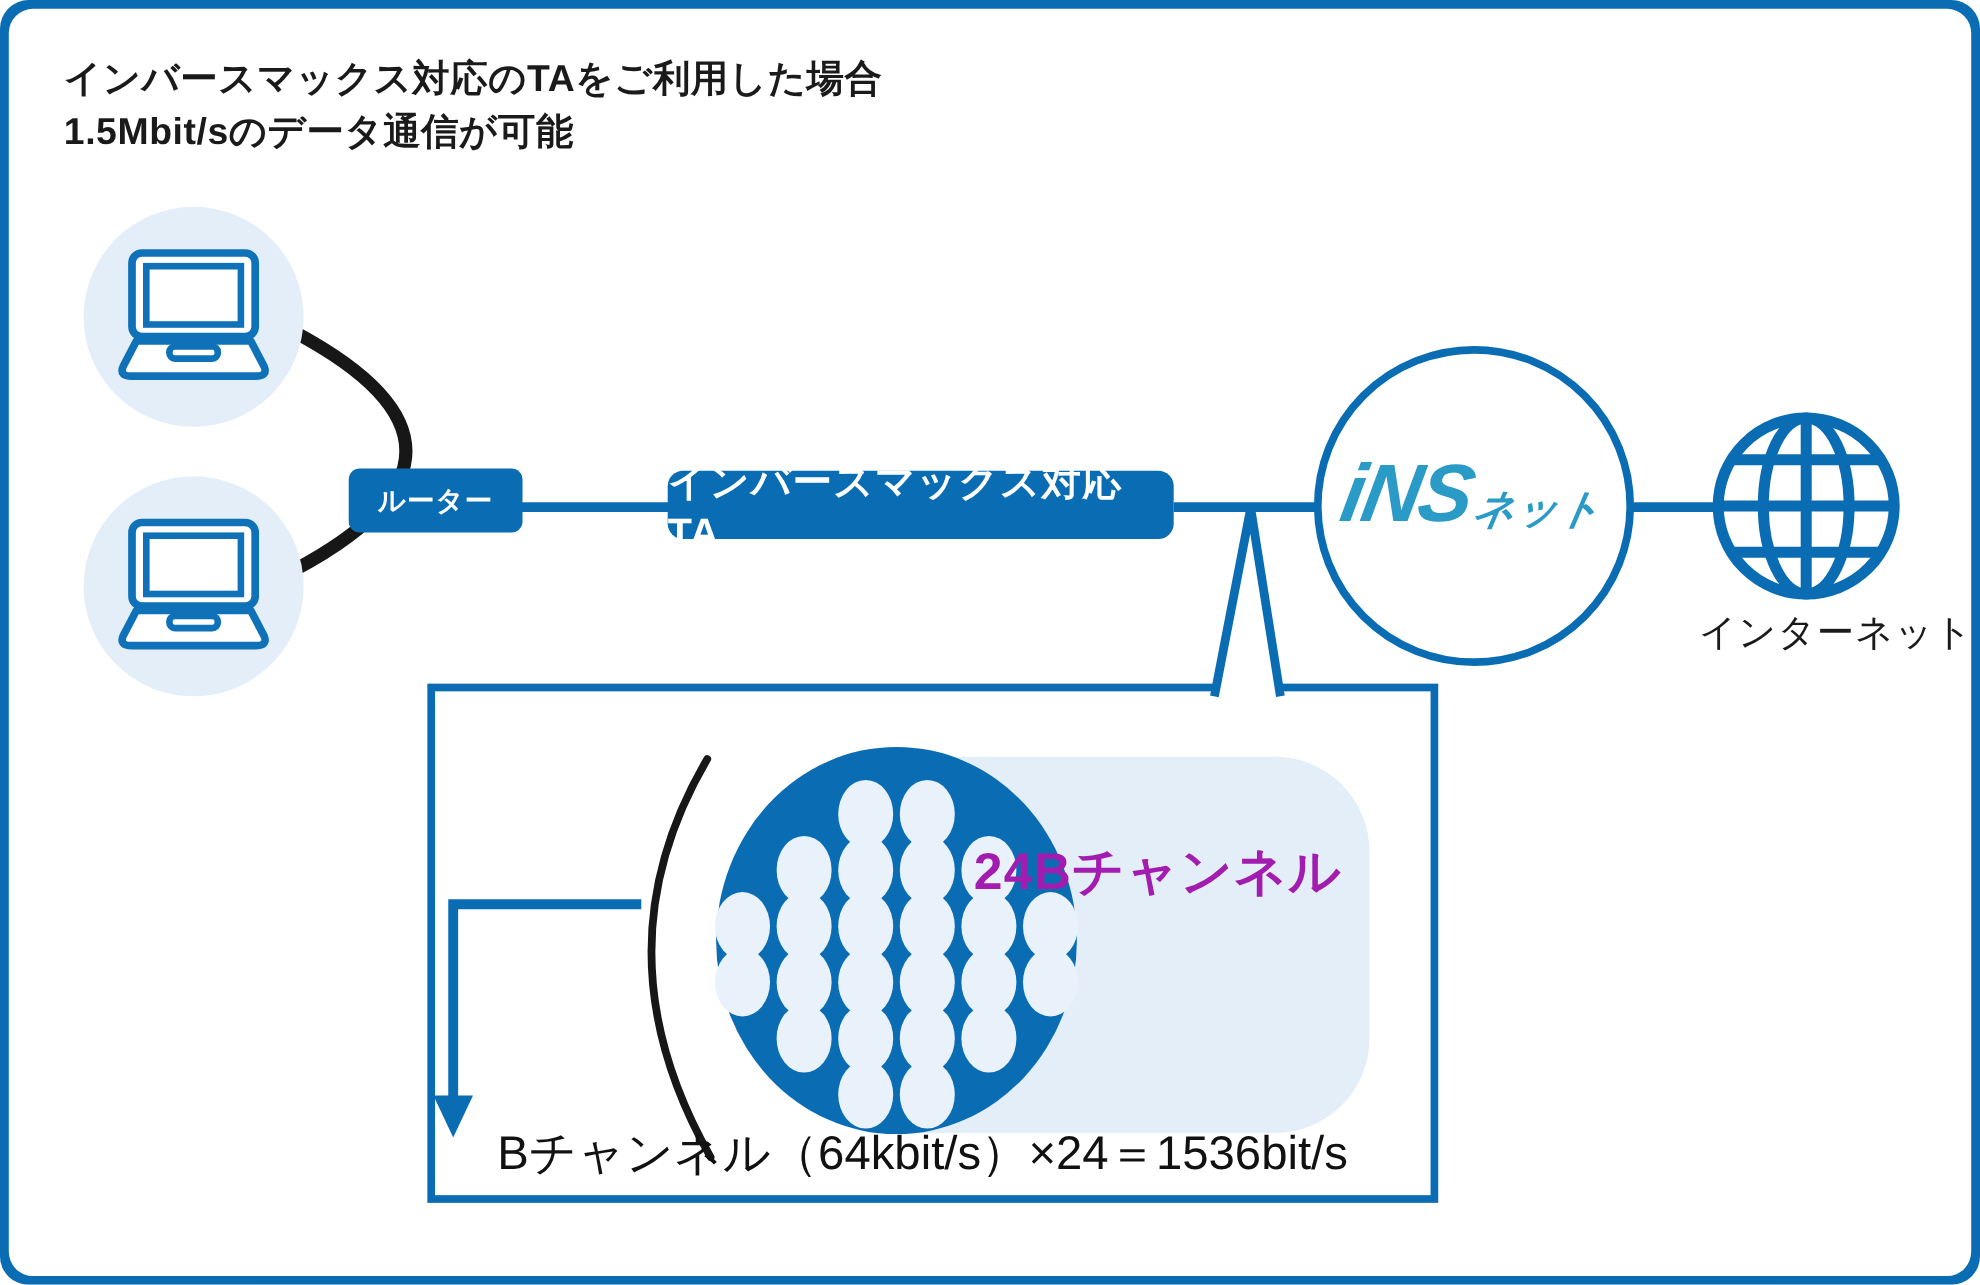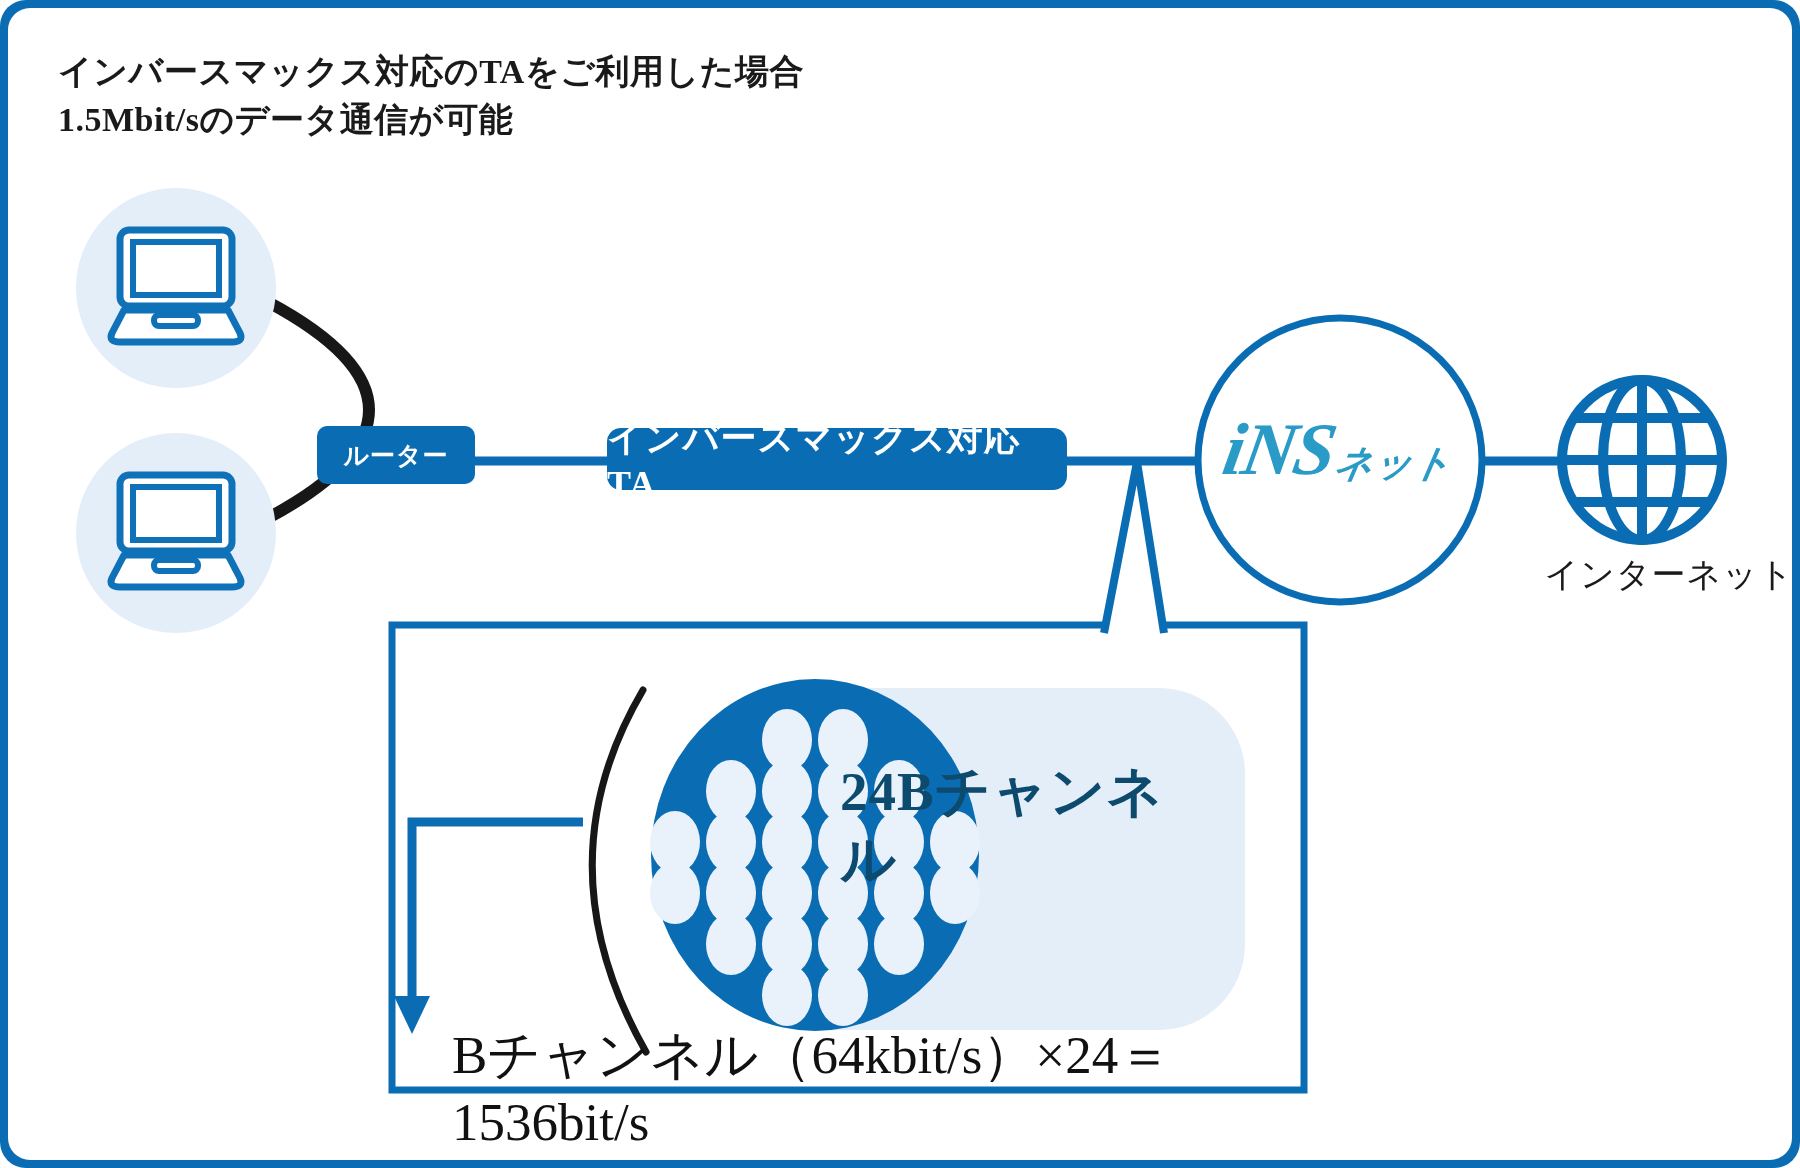--- a/index.html
+++ b/index.html
@@ -4,21 +4,21 @@
 <style>
   :root{
     --brand:#0a6db4;
     --light:#e4eef9;
     --logo:#2a9ac6;
     --ink:#1a1a1a;
   }
   html,body{margin:0;padding:0;background:#fff;}
   .stage{
     position:relative;width:1800px;height:1168px;overflow:hidden;
-    font-family:Liberation Serif, serif;
+    font-family:Liberation Sans, sans-serif;
   }
   .frame{position:absolute;inset:0;background:var(--brand);border-radius:26px;}
   .panel{position:absolute;inset:8px;background:#fff;border-radius:22px;}
   .gfx{position:absolute;left:0;top:0;}
   .abs{position:absolute;}
   .title{
     left:58px;top:48px;width:900px;
     font-size:34px;font-weight:700;color:var(--ink);line-height:48px;letter-spacing:.5px;
   }
   .nodebox{
@@ -32,26 +32,26 @@
     display:flex;align-items:flex-end;justify-content:center;
     color:var(--logo);transform:skewX(-10deg);font-style:italic;font-weight:700;
   }
   .ins-main{font-size:74px;line-height:1;letter-spacing:-2px;}
   .ins-suffix{font-size:38px;line-height:1;margin-left:4px;padding-bottom:4px;}
   .internet-label{
     left:1490px;top:552px;width:304px;text-align:right;
     font-size:34px;font-weight:500;color:var(--ink);letter-spacing:1px;
   }
   .channel-label{
-    left:840px;top:758px;width:380px;text-align:left;
-    font-size:55px;font-weight:700;color:#0c4a6e;line-height:68px;letter-spacing:1px;
+    left:840px;top:758px;width:380px;text-align:right;
+    font-size:47px;font-weight:700;color:#a21caf;line-height:68px;letter-spacing:1px;
   }
   .formula{
     left:452px;top:1020px;width:820px;
-    font-size:53px;font-weight:500;color:#111;letter-spacing:0px;
+    font-size:43px;font-weight:500;color:#111;letter-spacing:0px;
   }
 </style>
 </head>
 <body>
 
 <div class="stage">
   <div class="frame"></div>
   <div class="panel"></div>
 
   <svg class="gfx" width="1800" height="1168" viewBox="0 0 1800 1168">

